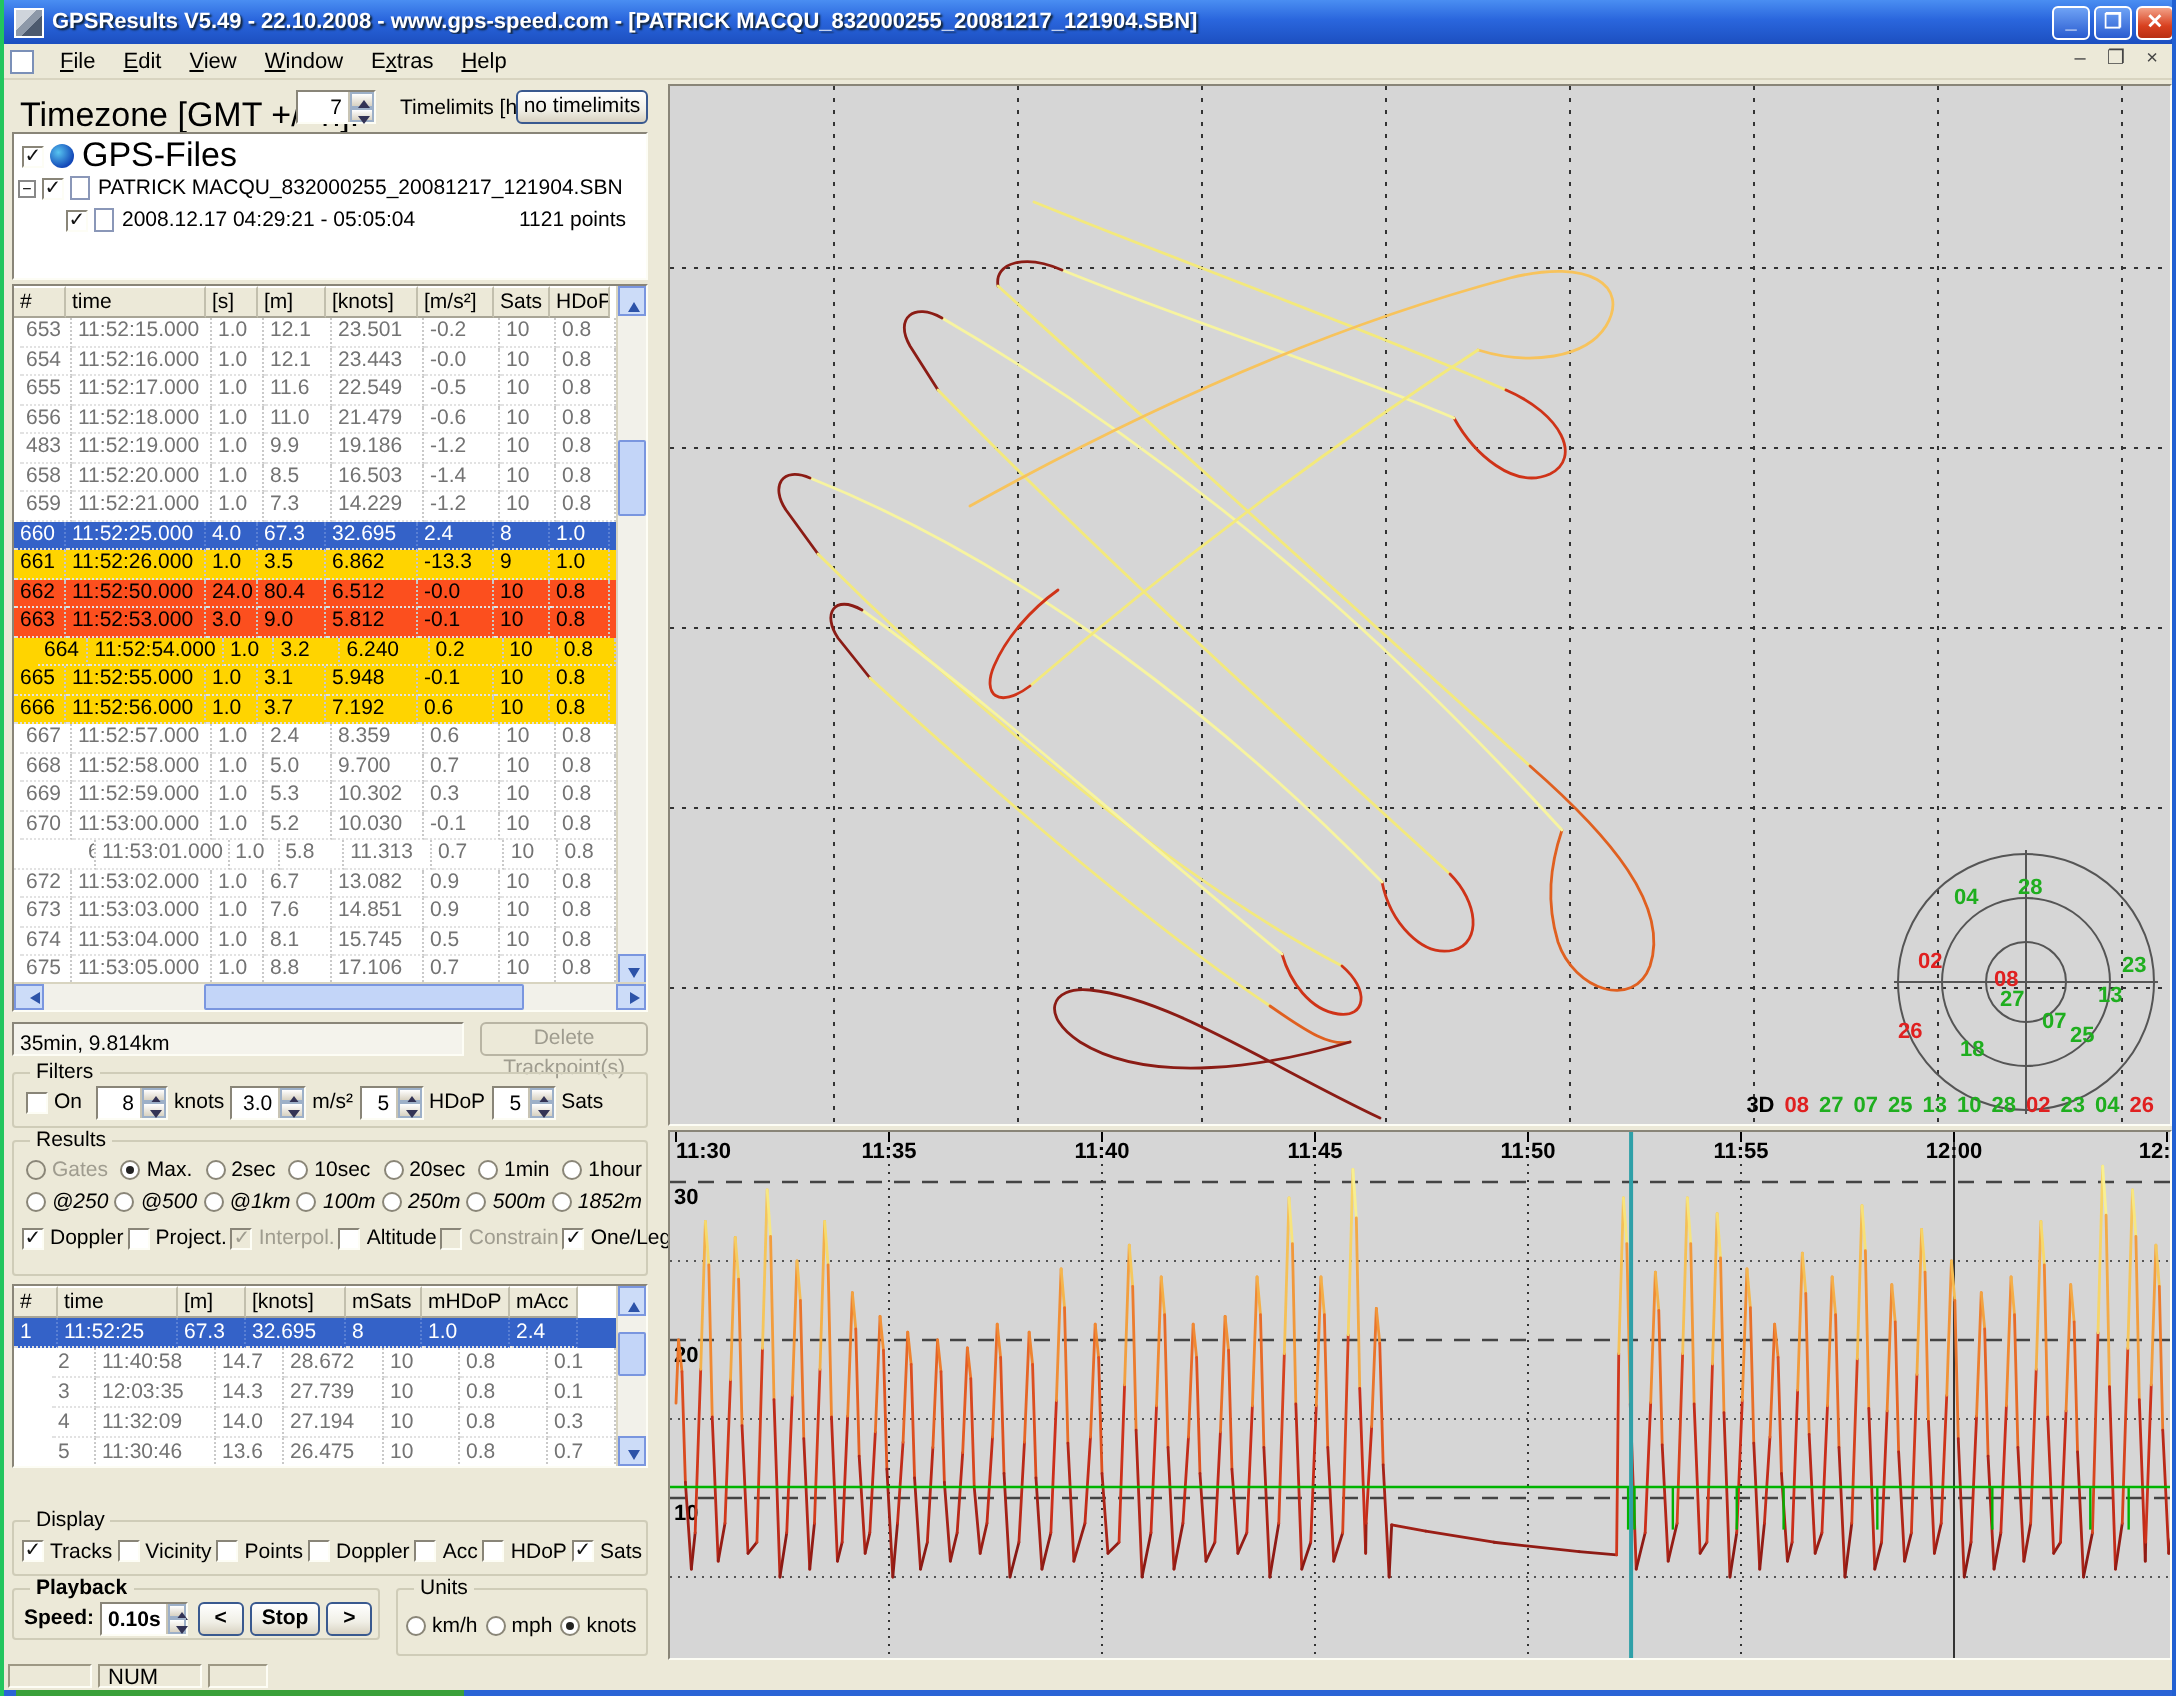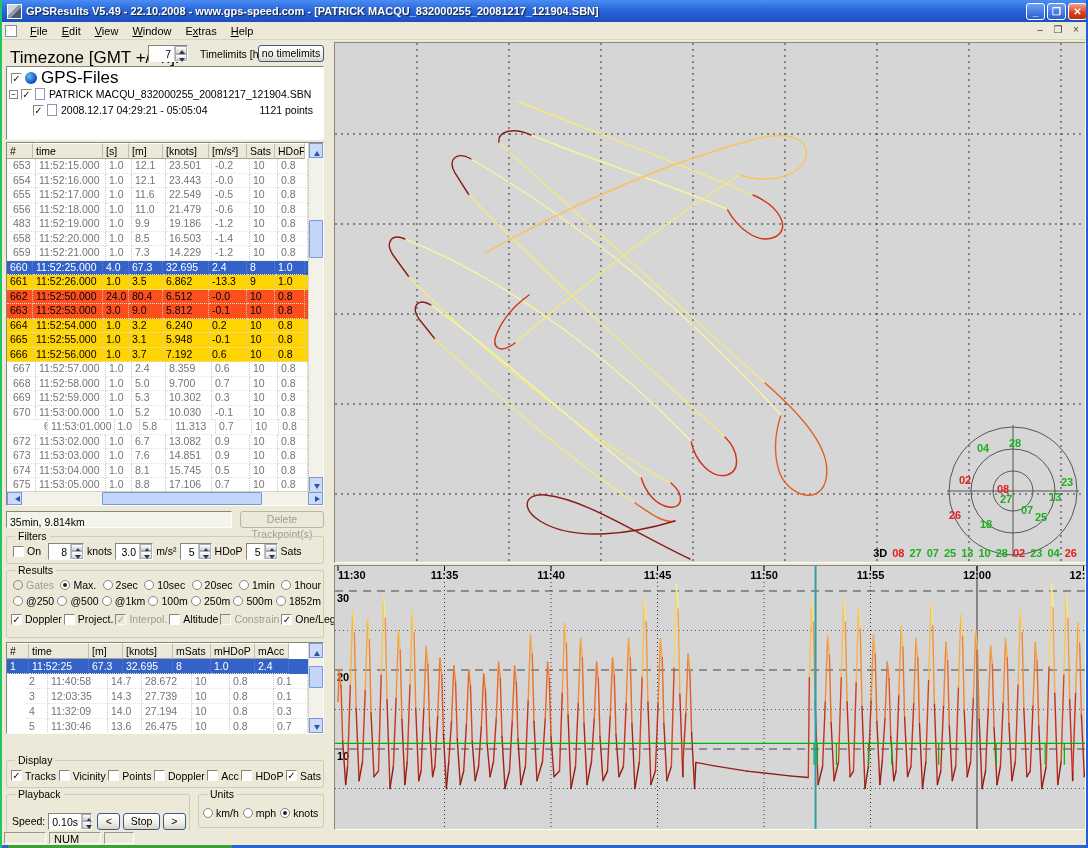--- a/index.html
+++ b/index.html
@@ -256,21 +256,21 @@
             <div class="tr row-r" style="height: 14.5px;">
               <div class="td" style="width: 26px; line-height: 13.5px;">663</div>
               <div class="td" style="width: 70px; line-height: 13.5px;">11:52:53.000</div>
               <div class="td" style="width: 26px; line-height: 13.5px;">3.0</div>
               <div class="td" style="width: 34px; line-height: 13.5px;">9.0</div>
               <div class="td" style="width: 46px; line-height: 13.5px;">5.812</div>
               <div class="td" style="width: 38px; line-height: 13.5px;">-0.1</div>
               <div class="td" style="width: 28px; line-height: 13.5px;">10</div>
               <div class="td" style="width: 30px; line-height: 13.5px;">0.8</div>
             </div>
-            <div class="tr row-y" style="height: 14.5px;">
+            <div class="tr row-y" style="height: 14.5px; padding-left: 12px;">
               <div class="td" style="width: 26px; line-height: 13.5px;">664</div>
               <div class="td" style="width: 70px; line-height: 13.5px;">11:52:54.000</div>
               <div class="td" style="width: 26px; line-height: 13.5px;">1.0</div>
               <div class="td" style="width: 34px; line-height: 13.5px;">3.2</div>
               <div class="td" style="width: 46px; line-height: 13.5px;">6.240</div>
               <div class="td" style="width: 38px; line-height: 13.5px;">0.2</div>
               <div class="td" style="width: 28px; line-height: 13.5px;">10</div>
               <div class="td" style="width: 30px; line-height: 13.5px;">0.8</div>
             </div>
             <div class="tr row-y" style="height: 14.5px;">
@@ -474,21 +474,21 @@
         </span>
         <span class="rb">
           <span class="dot"></span>
           <span>1min</span>
         </span>
         <span class="rb">
           <span class="dot"></span>
           <span>1hour</span>
         </span>
       </div>
-    <div id="results-radio2" style="display:flex;align-items:center;padding:4px 2px 0 6px;gap:2px;justify-content:space-between;">
+    <div id="results-radio2" style="display:flex;align-items:center;padding:4px 2px 0 6px;gap:2px;justify-content:space-between;font-style:italic;">
         <span class="rb">
           <span class="dot"></span>
           <span>@250</span>
         </span>
         <span class="rb">
           <span class="dot"></span>
           <span>@500</span>
         </span>
         <span class="rb">
           <span class="dot"></span>
@@ -637,21 +637,21 @@
           <span class="box"></span>
           <span>HDoP</span>
         </span>
         <span class="cb">
           <span class="box">✓</span>
           <span>Sats</span>
         </span>
       </div>
   </div>
 
-  <div class="groupbox" style="left:4px;top:794px;width:184px;height:50px;">
+  <div class="groupbox" style="left:4px;top:794px;width:184px;height:26px;font-weight:bold;">
     <span class="legend">Playback</span>
     <div style="display:flex;align-items:center;height:100%;padding:4px 3px 0 5px;gap:3px;">
       <span class="lbl" style="font-size:10.5px;">Speed:</span>
       <span class="spin" style="width:44px;">
           <span class="val">0.10s</span>
           <span class="arrows">
             <i class="up"></i>
             <i class="dn"></i>
           </span>
         </span>

